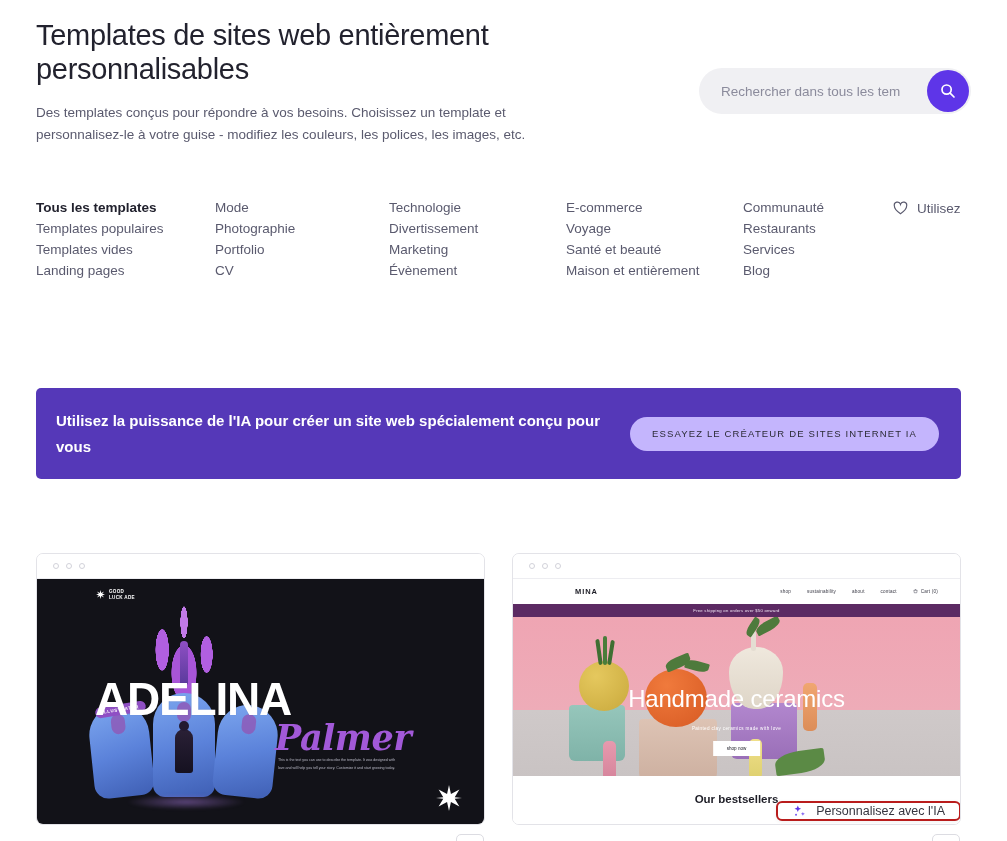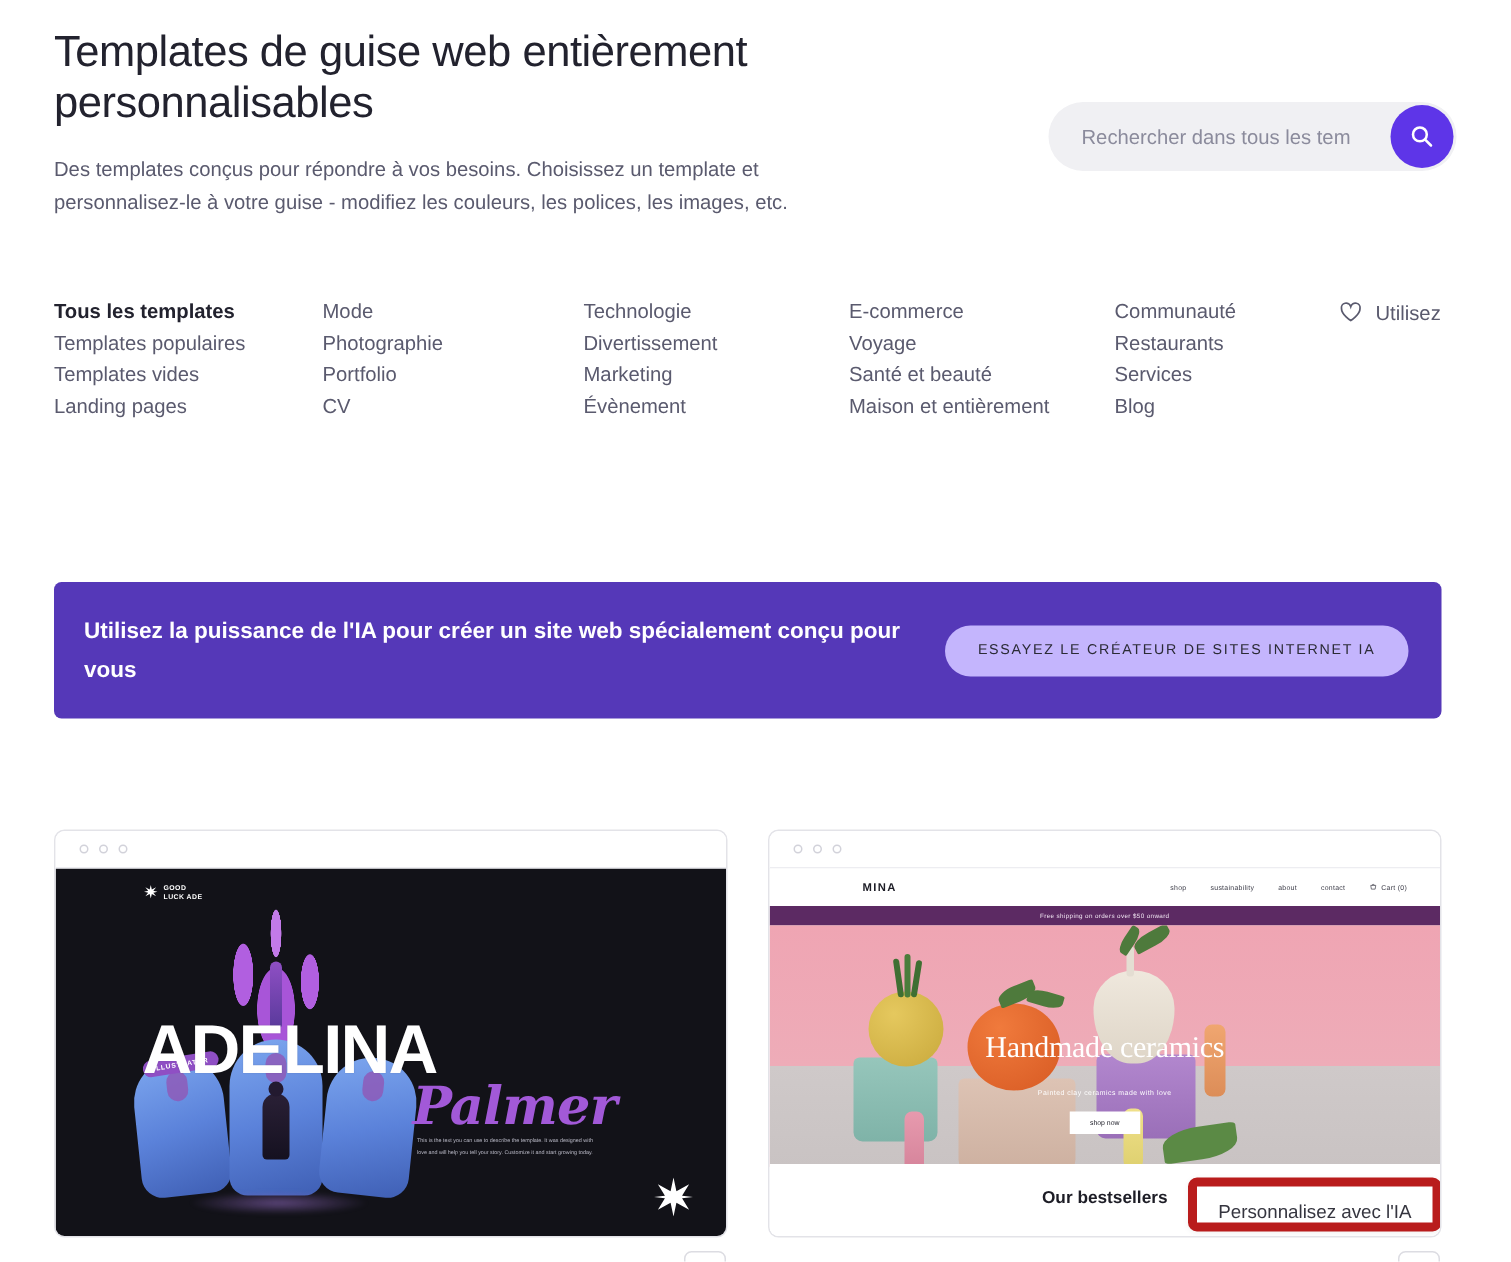--- a/index.html
+++ b/index.html
@@ -212,22 +212,22 @@
     background:
       linear-gradient(180deg, #efa5b3 0%, #eeacb8 58%, #cfc9c9 58%, #c9c3c3 100%);
   }
   .vase { position: absolute; }
   .pedestal { position: absolute; border-radius: 4px; }
   .leaf {
     position: absolute; background: #4e7a3c; border-radius: 50% 8% 50% 8%;
   }
   .mina-hero-title {
     position: absolute; left: 50%; top: 51%; transform: translate(-50%,-50%);
-    color: #fff; font-size: 20px; font-weight: 400; letter-spacing: -0.2px;
-    white-space: nowrap; z-index: 6; font-family: Liberation Serif, serif;
+    color: #fff; font-size: 24px; font-weight: 400; letter-spacing: -0.2px;
+    white-space: nowrap; z-index: 6;
   }
   .mina-hero-sub {
     position: absolute; left: 50%; top: 68%; transform: translateX(-50%);
     color: #fff; font-size: 4.6px; letter-spacing: .35px;
     white-space: nowrap; z-index: 6;
   }
   .mina-hero-btn {
     position: absolute; left: 50%; top: 77%; transform: translateX(-50%);
     background: #fff; color: #22222c; border: none; cursor: pointer;
     font-family: "Liberation Sans", sans-serif;
@@ -235,48 +235,47 @@
   }
   .mina-foot {
     position: absolute; left: 0; right: 0; bottom: 0; height: 49px;
     background: #fff; display: flex; align-items: center;
     justify-content: center; padding-bottom: 4px;
   }
   .mina-bestsellers { font-size: 11.5px; font-weight: 700; color: #1d1d26; }
 
   .ai-btn {
     position: absolute; right: -1px; bottom: 3px;
-    background: #ffffff; border: 6px solid #b91c1c; border-radius: 6px;
-    height: 36px; padding: 0 14px; cursor: pointer;
+    background: #ffffff; border: 2px solid #b91c1c; border-radius: 6px;
+    height: 20px; padding: 0 14px; cursor: pointer;
     display: flex; align-items: center; gap: 9px;
     font-family: "Liberation Sans", sans-serif;
     font-size: 12.5px; color: #35353f;
     box-shadow: 0 1px 4px rgba(0,0,0,.06);
     z-index: 20;
-    flex-direction: column;
   }
 
   .card-foot {
     height: 46px; display: flex; align-items: center;
     justify-content: space-between; padding: 0 1px;
   }
   .card-name { font-size: 12.5px; font-weight: 700; color: #22222e; }
   .fav-btn {
     width: 28px; height: 28px; border: 1px solid #dcdce2; border-radius: 5px;
     background: #fff; cursor: pointer;
     display: flex; align-items: center; justify-content: center;
   }
 </style>
 </head>
 <body>
 
 <div class="page">
 
   <div class="header">
-    <h1 class="title">Templates de guise web entièrement personnalisables</h1>
+    <h1 class="title">Templates de sites web entièrement personnalisables</h1>
     <p class="subtitle">Des templates conçus pour répondre à vos besoins. Choisissez un template et personnalisez-le à votre guise - modifiez les couleurs, les polices, les images, etc.</p>
   </div>
 
   <div class="search-wrap">
     <input class="search-input" type="text" placeholder="Rechercher dans tous les tem" style="">
     <button class="search-btn">
       <svg width="16" height="16" viewBox="0 0 16 16">
         <circle cx="6.6" cy="6.6" r="4.6" fill="none" stroke="#fff" stroke-width="1.7"></circle>
         <line x1="10.1" y1="10.1" x2="14" y2="14" stroke="#fff" stroke-width="1.7" stroke-linecap="round"></line>
       </svg>

